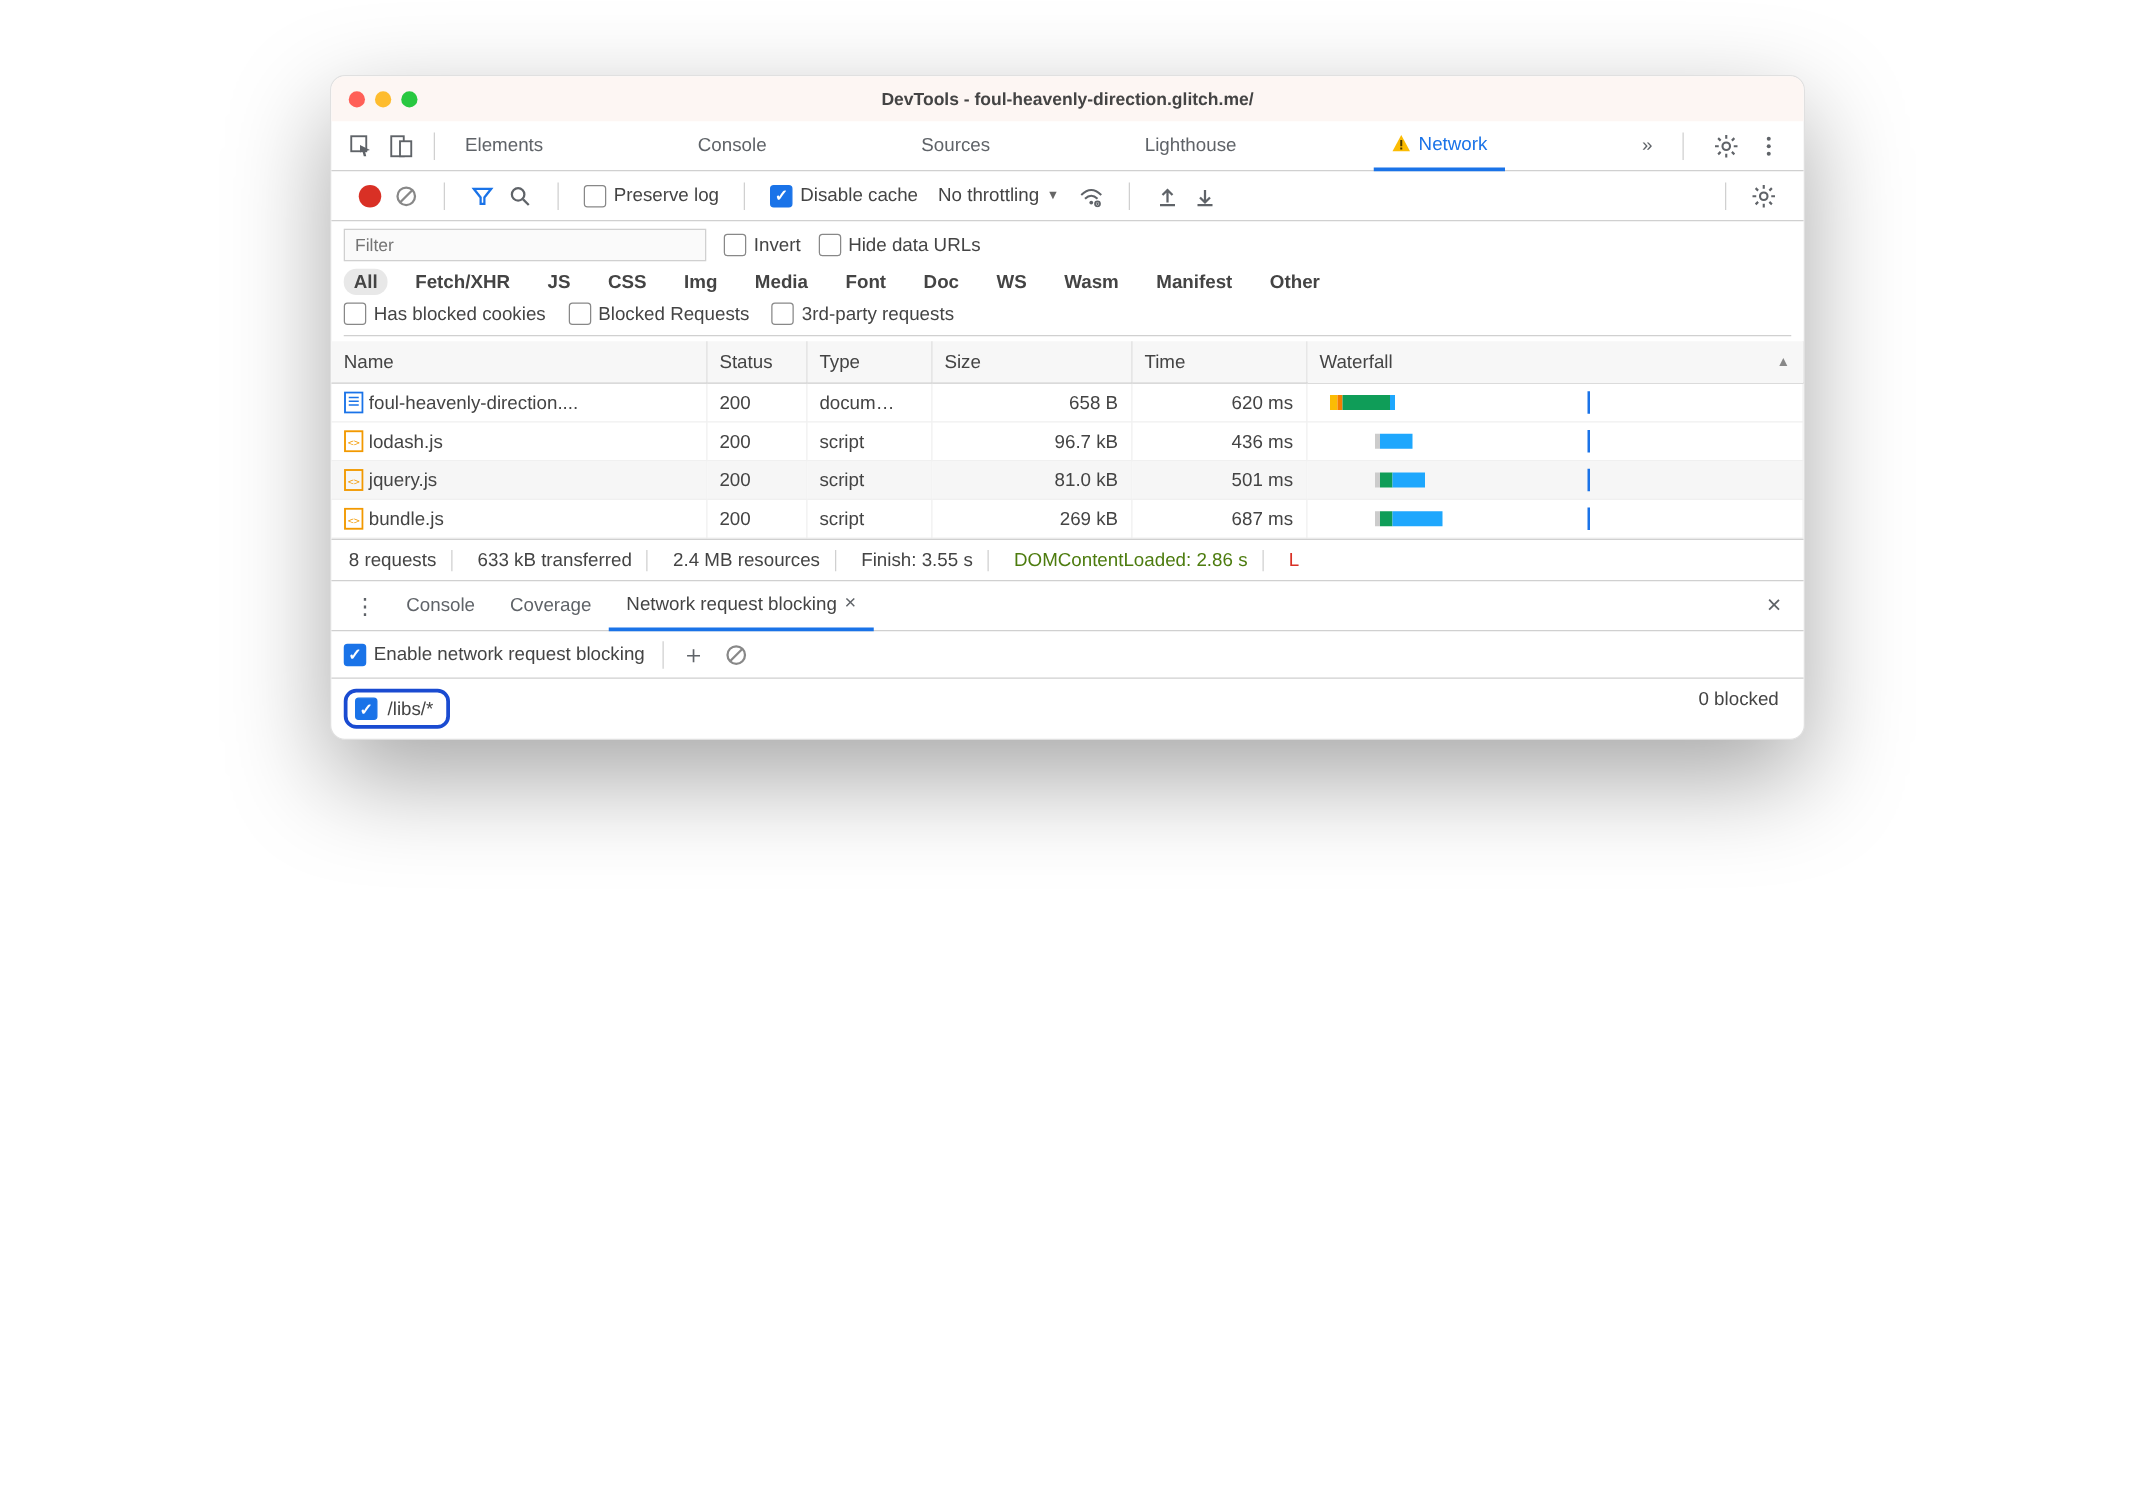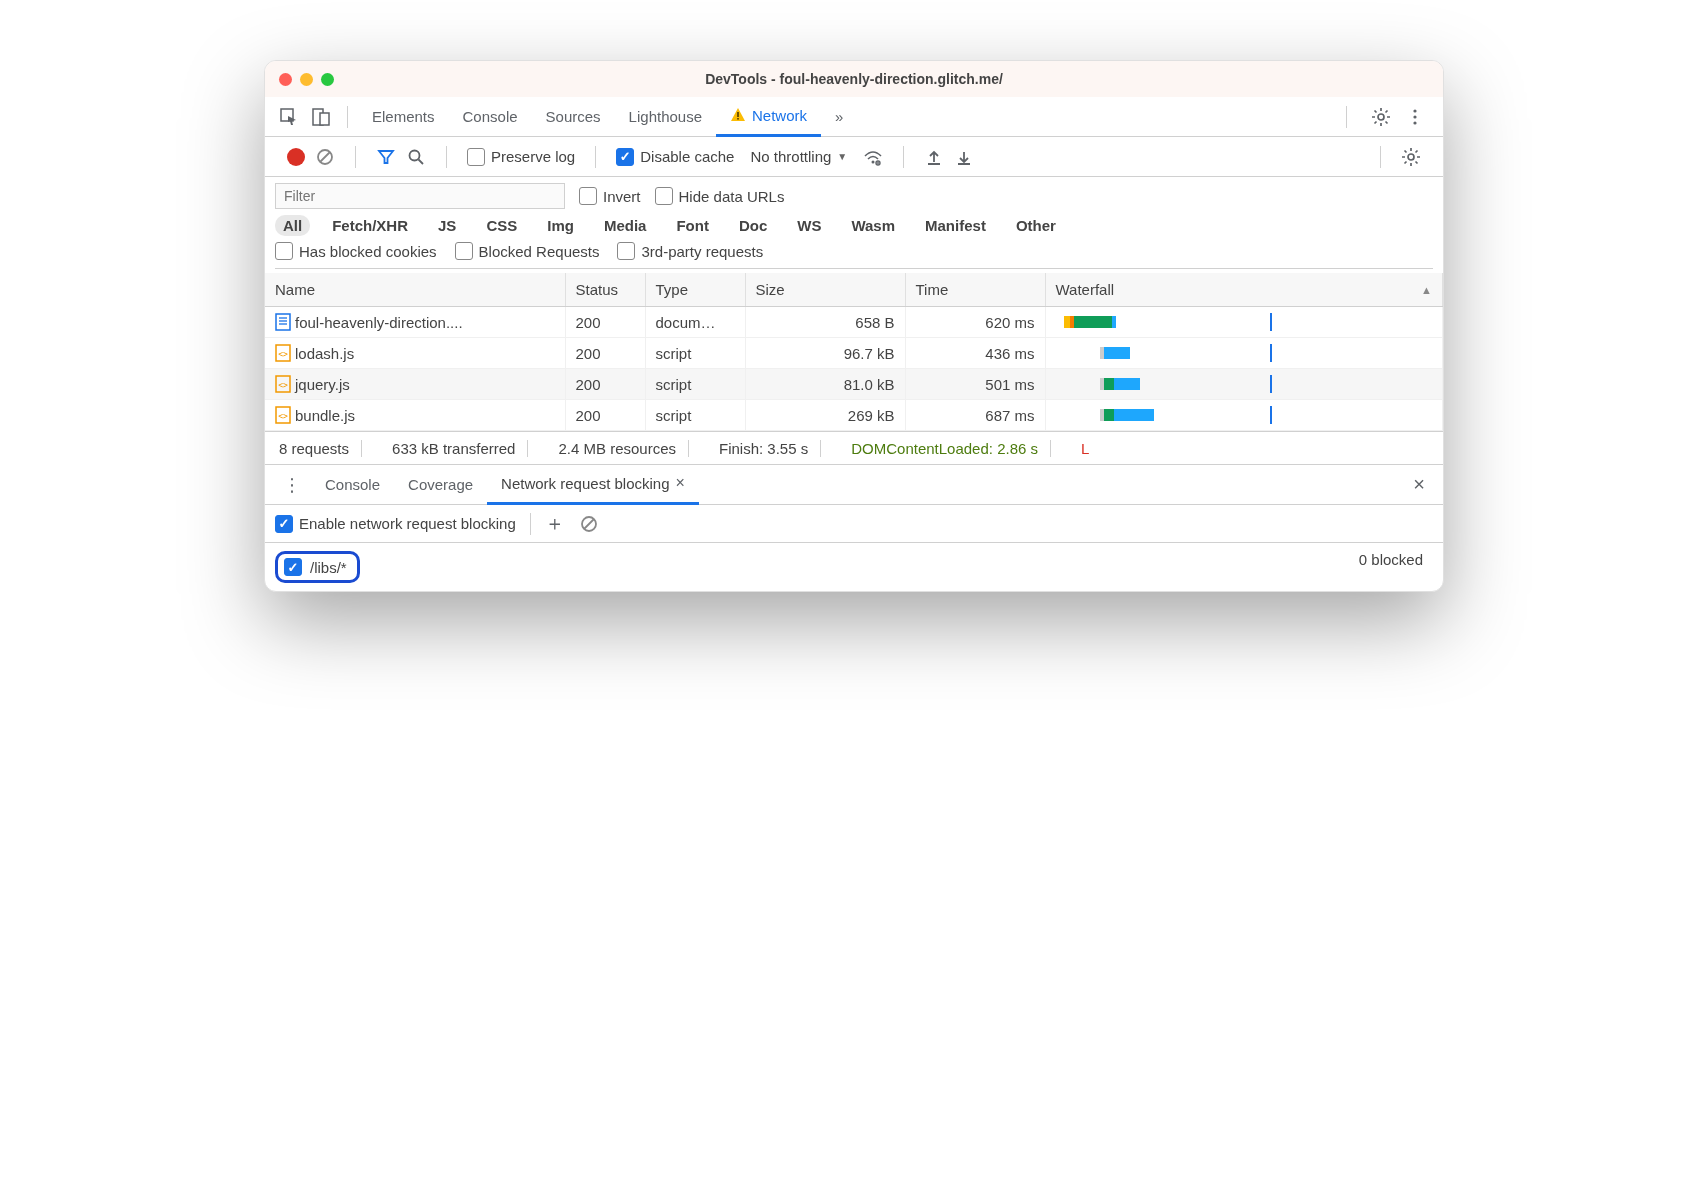--- a/index.html
+++ b/index.html
@@ -36,21 +36,21 @@
 .titlebar .title {
   position: absolute; left: 0; right: 0; text-align: center;
   font-size: 14px; font-weight: 600; color: #444;
 }
 .tabstrip {
   display: flex; align-items: center; height: 40px;
   border-bottom: 1px solid #d0d0d0; padding: 0 8px;
 }
 .tabstrip .left-icons { display: flex; align-items: center; gap: 12px; padding: 0 6px; }
 .vsep { width: 1px; height: 22px; background: #d0d0d0; margin: 0 10px; }
-.tabs { display: flex; align-items: center; gap: 0; flex: 1; }
+.tabs { display: flex; align-items: center; gap: 0; flex: 1; justify-content: space-between; }
 .tab {
   padding: 0 14px; height: 40px; display: flex; align-items: center;
   font-size: 15px; color: #5f6368; gap: 6px; cursor: pointer;
 }
 .tab.active { color: #1a73e8; border-bottom: 3px solid #1a73e8; font-weight: 500; }
 .tab .warn-ico { width: 16px; height: 16px; }
 .right-icons { display: flex; align-items: center; gap: 14px; padding-right: 10px; }
 .icon-btn { width: 20px; height: 20px; display: flex; align-items: center; justify-content: center; color: #5f6368; cursor: pointer; }
 
 .toolbar2 {
@@ -105,21 +105,21 @@
 .col-wf { width: auto; }
 .namecell { display: flex; align-items: center; gap: 4px; }
 .file-ico { width: 16px; height: 18px; flex-shrink: 0; }
 .wf { position: relative; height: 18px; width: 220px; }
 .wf .bar { position: absolute; top: 3px; height: 12px; }
 .wf .line { position: absolute; top: 0; bottom: 0; width: 2px; background: #1a73e8; right: 4px; }
 
 .statusbar {
   display: flex; align-items: center; height: 34px; padding: 0 14px;
   border-top: 1px solid #d0d0d0; border-bottom: 1px solid #d0d0d0;
-  font-size: 15px; color: #444; gap: 18px; overflow: hidden;
+  font-size: 15px; color: #444; gap: 8px; overflow: hidden;
 }
 .statusbar .seg { padding: 0 12px; border-right: 1px solid #d0d0d0; white-space: nowrap; }
 .statusbar .seg:first-child { padding-left: 0; }
 .statusbar .dcl { color: #4d7c0f; }
 .statusbar .load { color: #d93025; }
 
 .drawer-tabs {
   display: flex; align-items: center; height: 40px; padding: 0 8px;
   border-bottom: 1px solid #d0d0d0;
 }

